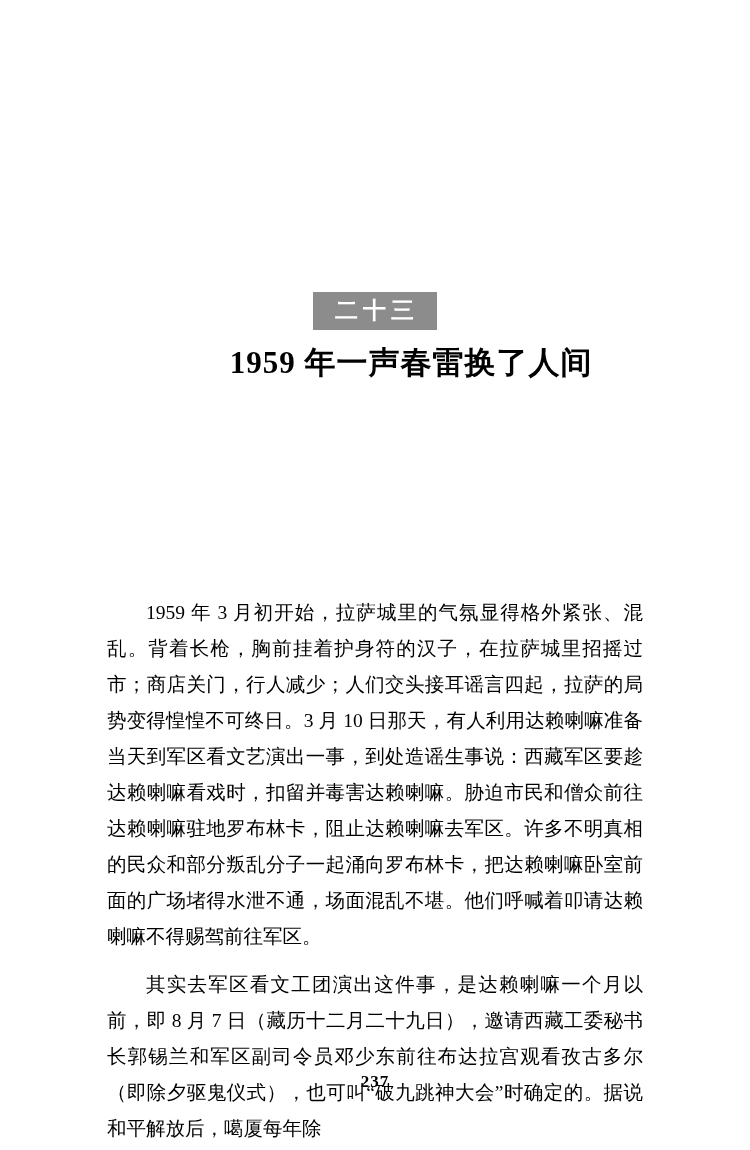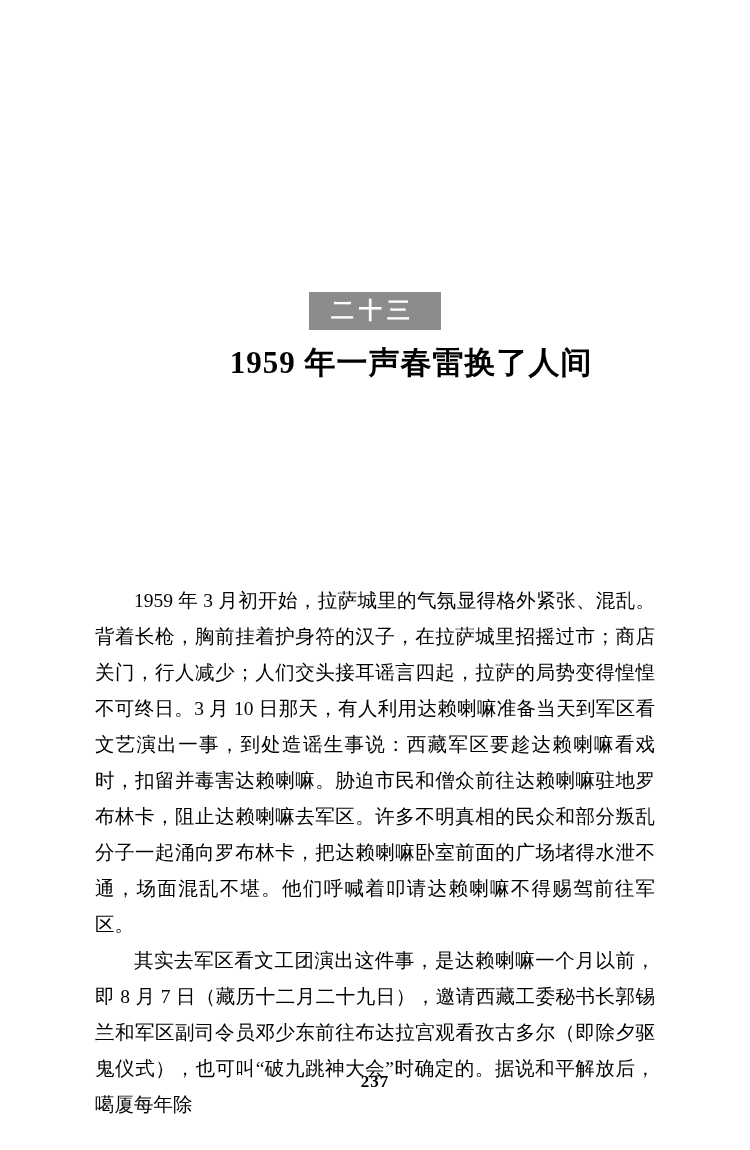--- a/index.html
+++ b/index.html
@@ -28,21 +28,21 @@
     width: 750px;
     text-align: center;
   }
   .chapter-number .badge {
     display: inline-block;
     background: #8c8c8c;
     color: #ffffff;
     font-family: "Liberation Serif", "DejaVu Serif", serif;
     font-size: 23px;
     letter-spacing: 5px;
-    padding: 6px 26px 7px 22px;
+    padding: 6px 18px 7px 22px;
     line-height: 1.1;
     font-weight: bold;
   }
   .chapter-title {
     position: absolute;
     top: 341px;
     left: 0;
     width: 750px;
     text-align: center;
     font-size: 31px;
@@ -55,21 +55,21 @@
     position: absolute;
     top: 583px;
     left: 95px;
     width: 560px;
     font-size: 19.5px;
     line-height: 36px;
     text-align: justify;
     text-justify: inter-ideograph;
   }
   .body-text p {
-    margin: 0;
+    margin: 12px;
     text-indent: 2em;
   }
   .page-number {
     position: absolute;
     bottom: 58px;
     left: 0;
     width: 750px;
     text-align: center;
     font-size: 17px;
     font-weight: bold;

